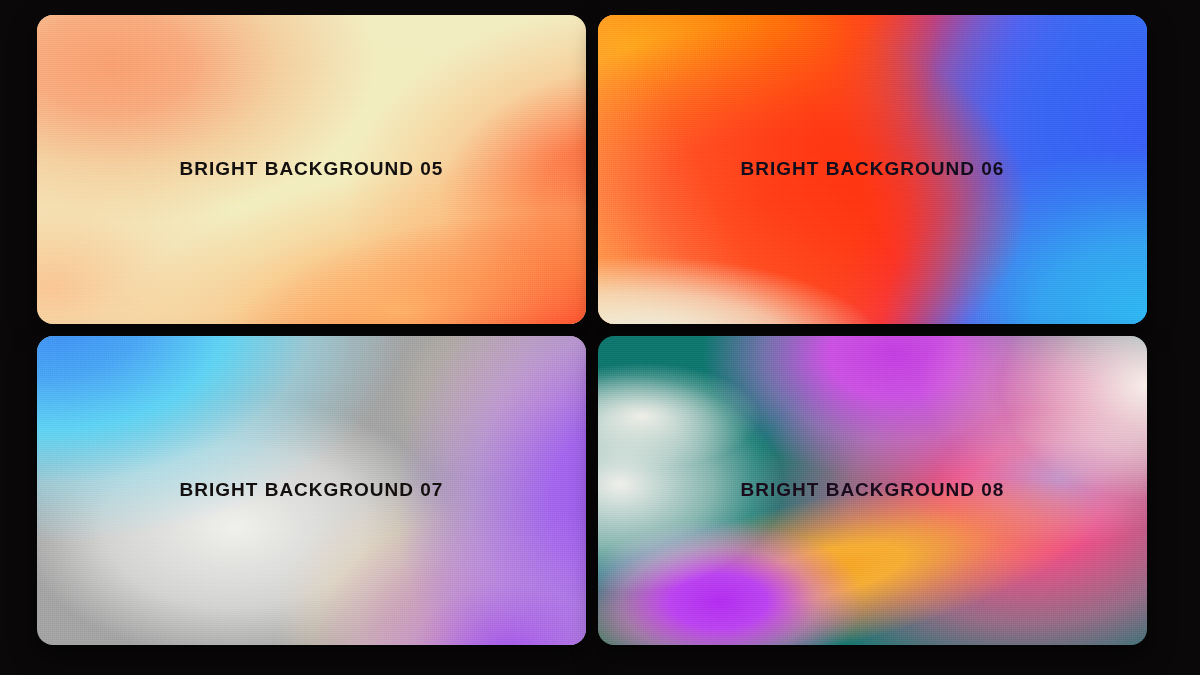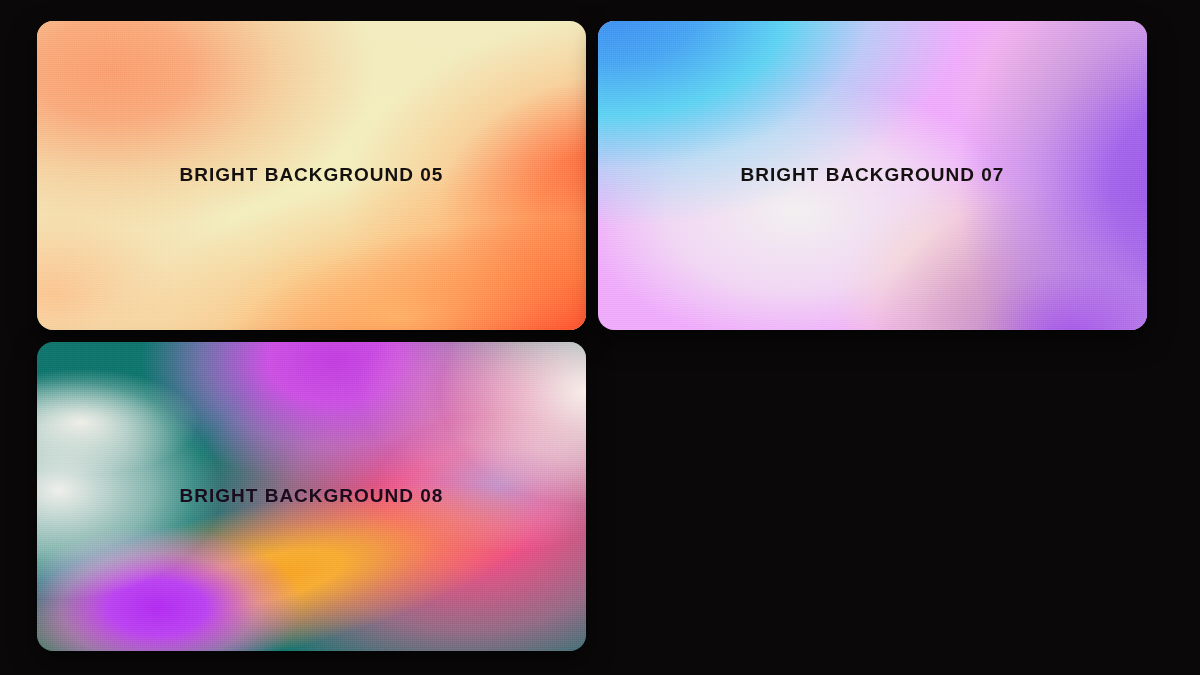--- a/index.html
+++ b/index.html
@@ -13,21 +13,21 @@
   }
 
   #stage{
     position:relative;
     width:1200px; height:675px;
     background:#0a0809;
   }
 
   .grid{
     position:absolute;
-    left:37px; top:21px;
+    left:37px; top:15px;
     width:1125px; height:552px;
     display:grid;
     grid-template-columns:549px 549px;
     grid-template-rows:309px 309px;
     column-gap:27px;
     row-gap:16px;
     gap:12px;
   }
 
   .card{
@@ -81,21 +81,21 @@
   .c06 .l4{ background:
       radial-gradient(78% 96% at 104% 34%, #3a5cf5 0%, #3766f3 28%, rgba(60,120,245,.55) 54%, rgba(60,140,245,0) 78%); }
   .c06 .l5{ background:
       radial-gradient(60% 66% at 100% 96%, #2fb6f2 0%, #34a3f0 32%, rgba(55,150,240,.45) 58%, rgba(55,150,240,0) 80%); }
   .c06 .l6{ background:
       radial-gradient(62% 46% at 8% 112%, #f5f0dc 0%, #f2ecd6 26%, rgba(242,236,214,.7) 48%, rgba(242,236,214,0) 74%); }
   .c06 .l7{ background:
       linear-gradient(62deg, rgba(255,215,140,.55) 0%, rgba(255,190,110,.18) 26%, rgba(255,190,110,0) 46%); }
 
   
-  .c07{ background:#f0abfc; }
+  .c07{ background:#a3a3a3; }
   .c07 .l1{ background:
       radial-gradient(86% 96% at 2% -6%, #3d8cf2 0%, #4aa5f4 20%, #5fd3f3 38%, rgba(150,226,244,.55) 56%, rgba(225,243,247,0) 76%); }
   .c07 .l2{ background:
       radial-gradient(58% 118% at 106% 54%, #9b59ea 0%, #a466ec 22%, rgba(180,130,235,.6) 46%, rgba(215,190,240,0) 70%); }
   .c07 .l3{ background:
       radial-gradient(52% 70% at 86% 104%, #a354ec 0%, rgba(178,120,232,.55) 34%, rgba(215,190,240,0) 70%); }
   .c07 .l4{ background:
       radial-gradient(44% 72% at 74% 96%, rgba(248,198,138,.85) 0%, rgba(250,216,170,.5) 36%, rgba(250,232,205,0) 70%); }
   .c07 .l5{ background:
       radial-gradient(40% 56% at 92% 22%, rgba(250,214,166,.6) 0%, rgba(250,228,196,0) 70%); }
@@ -159,20 +159,35 @@
         <b class="l2"></b>
         <b class="l1"></b>
         <b class="l6"></b>
       </span>
       <span class="grain"></span>
       <div class="label-wrap">
         <span class="label">BRIGHT BACKGROUND 05</span>
       </div>
     </div>
 
+    <div class="card c06">
+      <span class="mesh">
+        <b class="l1"></b>
+        <b class="l4"></b>
+        <b class="l5"></b>
+        <b class="l2"></b>
+        <b class="l3"></b>
+        <b class="l7"></b>
+        <b class="l6"></b>
+      </span>
+      <span class="grain"></span>
+      <div class="label-wrap">
+        <span class="label">BRIGHT BACKGROUND 06</span>
+      </div>
+    </div>
 
     <div class="card c07">
       <span class="mesh">
         <b class="l6"></b>
         <b class="l1"></b>
         <b class="l5"></b>
         <b class="l4"></b>
         <b class="l2"></b>
         <b class="l3"></b>
       </span>

